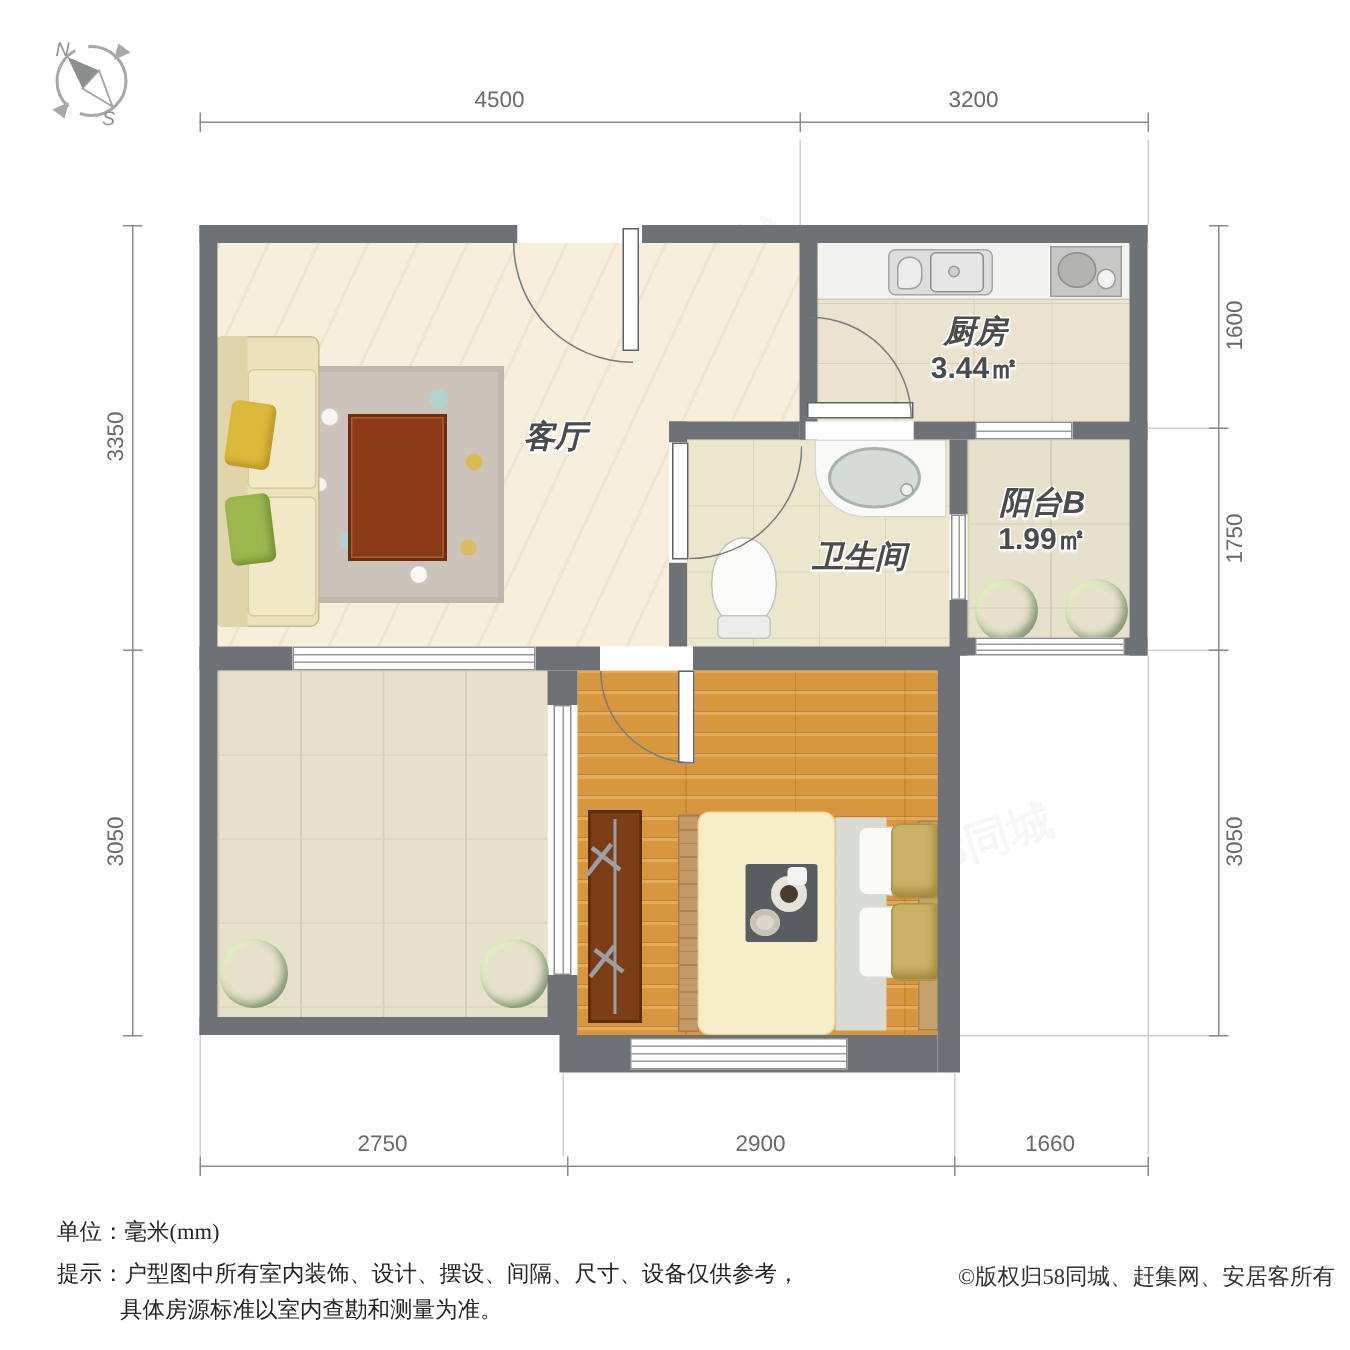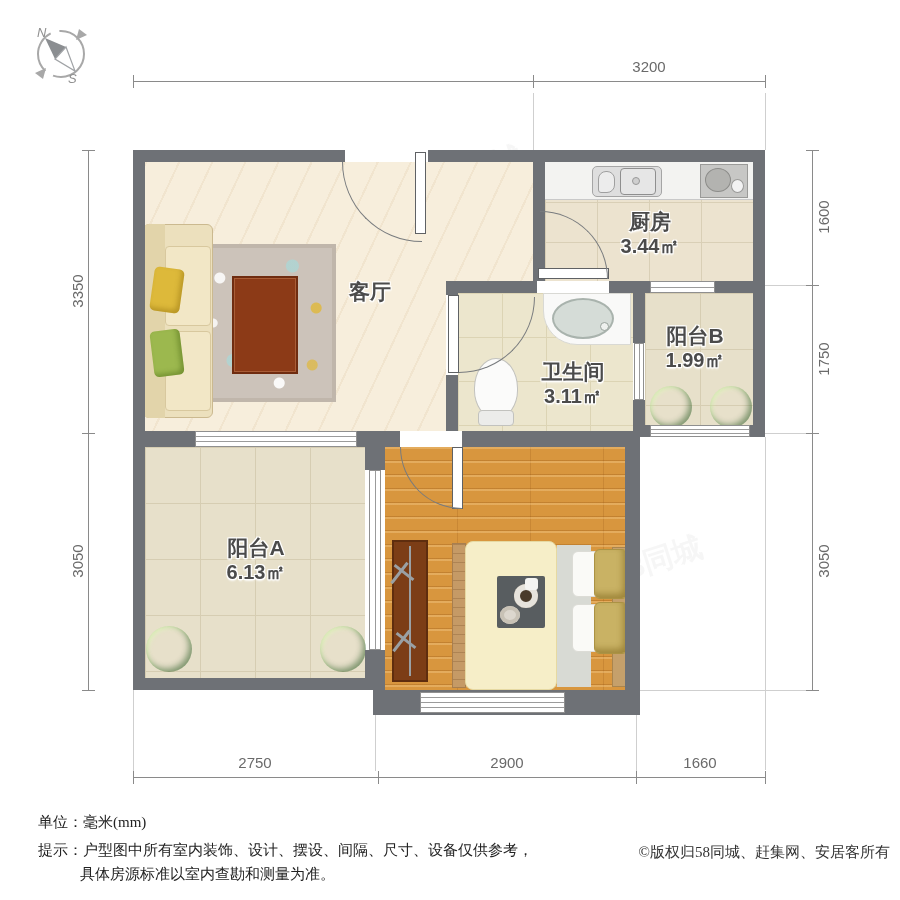--- a/index.html
+++ b/index.html
@@ -32,21 +32,21 @@
   .arc-tr{border-top-width:1px;border-right-width:1px;border-top-right-radius:100% 100%;}
   .dimline{position:absolute;background:#8a8a8a;}
   .tick{position:absolute;background:#8a8a8a;}
   .extline{position:absolute;background:#cfcfcf;}
   .dim-label{position:absolute;width:200px;height:20px;text-align:center;color:#6a6a6a;
              font-size:15px;line-height:20px;}
   .dim-label-v{position:absolute;width:100px;height:20px;text-align:center;color:#6a6a6a;
              font-size:15px;line-height:20px;transform:rotate(-90deg);}
   .room-label{position:absolute;width:140px;text-align:center;color:#4b4b4b;font-weight:bold;
       text-shadow:-1px -1px 0 #fff,1px -1px 0 #fff,-1px 1px 0 #fff,1px 1px 0 #fff,0 2px 2px rgba(255,255,255,.9);}
-  .room-label .rn{font-size:21px;line-height:24px;}
+  .room-label .rn{font-size:21px;line-height:24px;font-style:italic;}
   .room-label .ra{font-size:20px;line-height:24px;}
   .wm{position:absolute;color:rgba(150,150,150,.09);font-size:30px;font-weight:bold;
       transform:rotate(-18deg);pointer-events:none;}
   .furn{position:absolute;box-sizing:border-box;}
   .plant{position:absolute;border-radius:50%;
       background:radial-gradient(circle at 35% 35%, #8ccf5e 0 18%, #4aא 0),
       radial-gradient(circle at 35% 35%, #8ccf5e, #3d9e33 55%, #2c7d26 90%);
       box-shadow:inset -3px -3px 6px rgba(0,60,0,.45), inset 2px 2px 4px rgba(220,255,180,.6);}
   .footer-text{position:absolute;color:#222;font-family:"Liberation Serif", serif;font-size:15px;line-height:20px;}
 </style>
@@ -205,20 +205,21 @@
   <div class="extline" style="left:640px;top:690px;width:172px;height:1px"></div>
   <div class="extline" style="left:765px;top:437px;width:1px;height:333px"></div>
   <div class="extline" style="left:636px;top:715px;width:1px;height:56px"></div>
   <div class="extline" style="left:375px;top:715px;width:1px;height:56px"></div>
   <div class="extline" style="left:133px;top:690px;width:1px;height:81px"></div>
 
   <div class="dimline" style="left:133px;top:81px;width:633px;height:1px"></div>
   <div class="tick" style="left:133px;top:75px;width:1px;height:13px"></div>
   <div class="tick" style="left:533px;top:75px;width:1px;height:13px"></div>
   <div class="tick" style="left:765px;top:75px;width:1px;height:13px"></div>
+  <div class="dim-label" style="left:233px;top:57px">4500</div>
   <div class="dim-label" style="left:549px;top:57px">3200</div>
 
   <div class="dimline" style="left:133px;top:777px;width:633px;height:1px"></div>
   <div class="tick" style="left:133px;top:771px;width:1px;height:13px"></div>
   <div class="tick" style="left:378px;top:771px;width:1px;height:13px"></div>
   <div class="tick" style="left:636px;top:771px;width:1px;height:13px"></div>
   <div class="tick" style="left:765px;top:771px;width:1px;height:13px"></div>
   <div class="dim-label" style="left:155px;top:753px">2750</div>
   <div class="dim-label" style="left:407px;top:753px">2900</div>
   <div class="dim-label" style="left:600px;top:753px">1660</div>
@@ -241,29 +242,24 @@
 
   <div class="room-label" style="left:300px;top:280px">
     <div class="rn">客厅</div>
   </div>
   <div class="room-label" style="left:580px;top:210px">
     <div class="rn">厨房</div>
     <div class="ra">3.44㎡</div>
   </div>
   <div class="room-label" style="left:503px;top:360px">
     <div class="rn">卫生间</div>
-    <div class="ra">3.11㎡</div>
   </div>
   <div class="room-label" style="left:625px;top:324px">
     <div class="rn">阳台B</div>
     <div class="ra">1.99㎡</div>
-  </div>
-  <div class="room-label" style="left:186px;top:536px">
-    <div class="rn">阳台A</div>
-    <div class="ra">6.13㎡</div>
   </div>
 
   <div class="footer-text" style="left:38px;top:812px">单位：毫米(mm)</div>
   <div class="footer-text" style="left:38px;top:840px">提示：户型图中所有室内装饰、设计、摆设、间隔、尺寸、设备仅供参考，</div>
   <div class="footer-text" style="left:80px;top:864px">具体房源标准以室内查勘和测量为准。</div>
   <div class="footer-text" style="left:555px;top:842px;width:335px;text-align:right;color:#333">©版权归58同城、赶集网、安居客所有</div>
 
 </div>
 
 </body></html>

